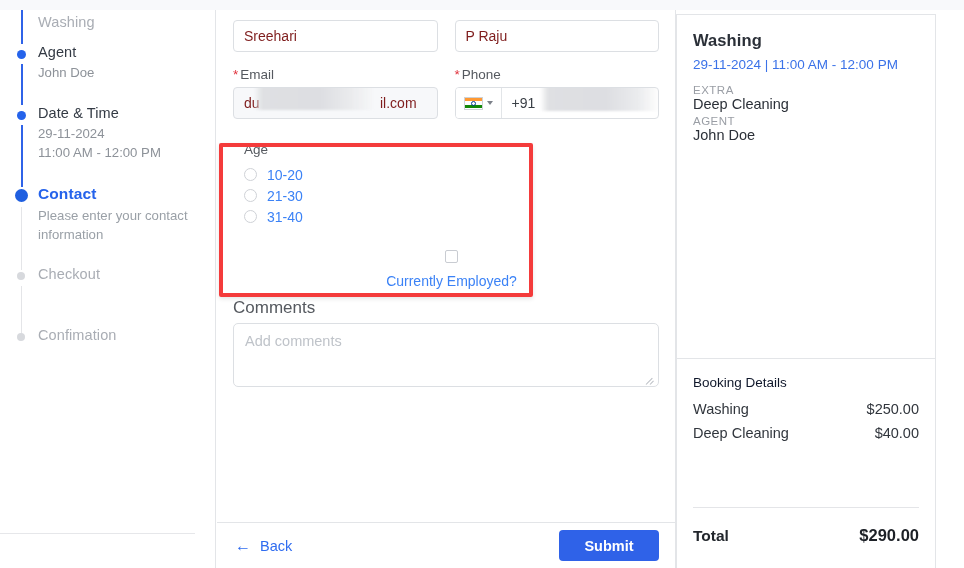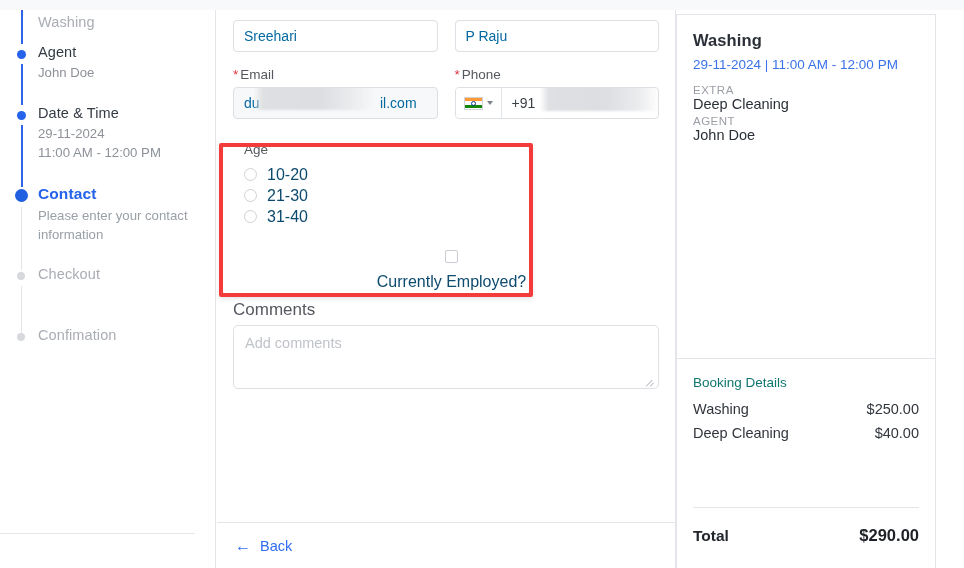--- a/index.html
+++ b/index.html
@@ -129,21 +129,21 @@
   }
   .req { color: #e0323c; margin-right: 2px; }
 
   .inp {
     width: 100%;
     height: 32px;
     border: 1px solid #dcdfe3;
     border-radius: 4px;
     background: #ffffff;
     font-size: 14px;
-    color: #0369a1;
+    color: #7f1d1d;
     padding: 0 10px;
     line-height: 30px;
     font-family: "Liberation Sans", sans-serif;
     outline: none;
   }
   .inp.filled { background: #f7f8fa; }
 
   .phone-wrap {
     display: flex;
     width: 100%;
@@ -223,22 +223,22 @@
     gap: 10px;
   }
   .radio {
     width: 13px; height: 13px;
     border: 1px solid #cfd2d7;
     border-radius: 50%;
     background: #fff;
     flex: none;
   }
   .radio-lbl {
-    font-size: 16px;
-    color: #0c4a6e;
+    font-size: 14px;
+    color: #3b82f6;
   }
   .check-row {
     display: flex;
     align-items: center;
     gap: 10px;
     margin-top: 23px;
     flex-direction: column;
   }
   .checkbox {
     width: 13px; height: 13px;
@@ -374,21 +374,21 @@
     font-size: 14.5px;
     color: #2b3038;
   }
   .sum-divider {
     height: 1px;
     background: #e3e5e8;
   }
   .summary-bottom { padding: 16px 16px 0 16px; }
   .bd-title {
     font-size: 13.5px;
-    color: #0f766e;
+    color: #0f172a;
     margin-bottom: 11px;
   }
   .line-item {
     display: flex;
     justify-content: space-between;
     font-size: 14.5px;
     color: #31363d;
     margin-bottom: 8px;
   }
   .total-rule {
@@ -533,20 +533,21 @@
         </span>
       </div>
 
     </div>
 
     <div class="form-footer">
       <button class="back-btn">
         <span class="arrow-left">←</span>
         <span>Back</span>
       </button>
+      <button class="submit-btn">Submit</button>
     </div>
   </section>
 
   <div class="redbox"></div>
 
   <aside class="summary">
     <div class="summary-top">
       <div class="sum-title">Washing</div>
       <div class="sum-date">29-11-2024 | 11:00 AM - 12:00 PM</div>
 

